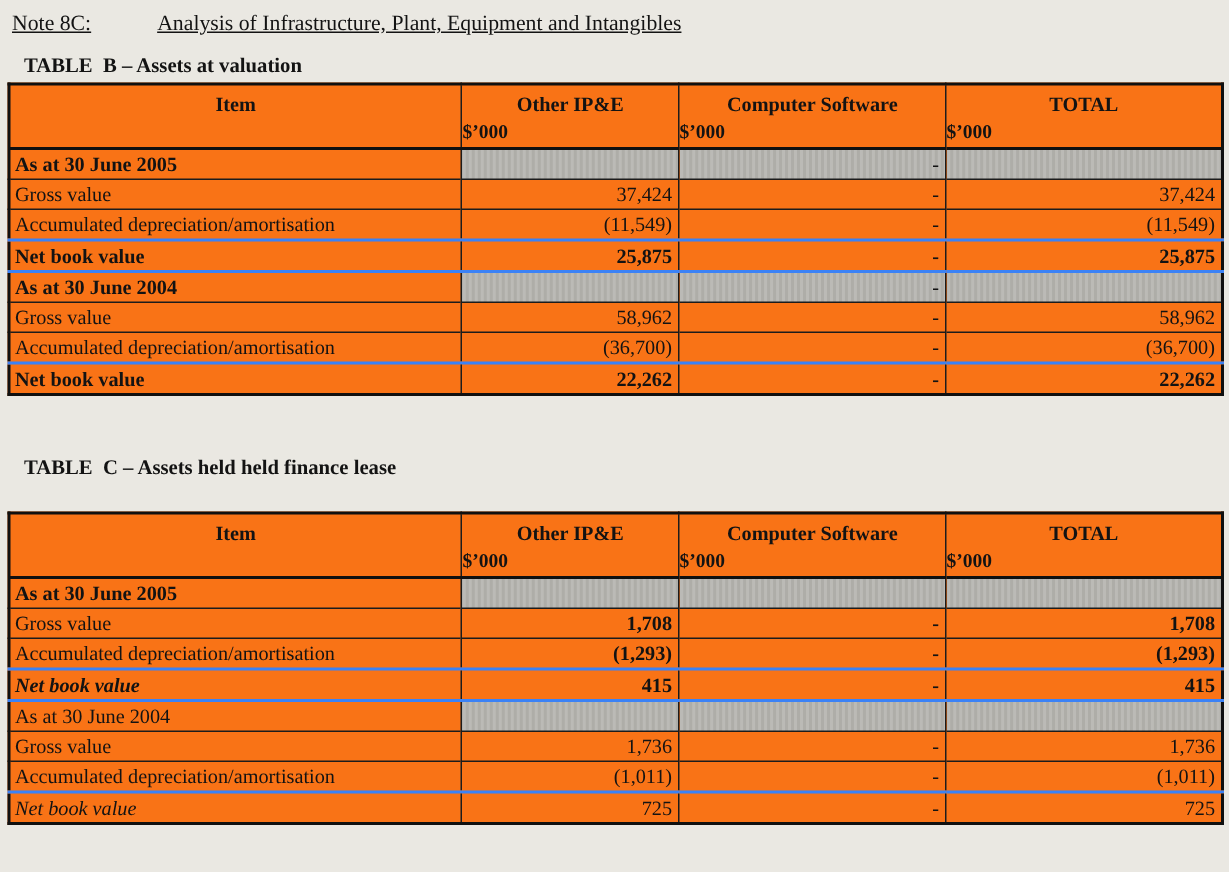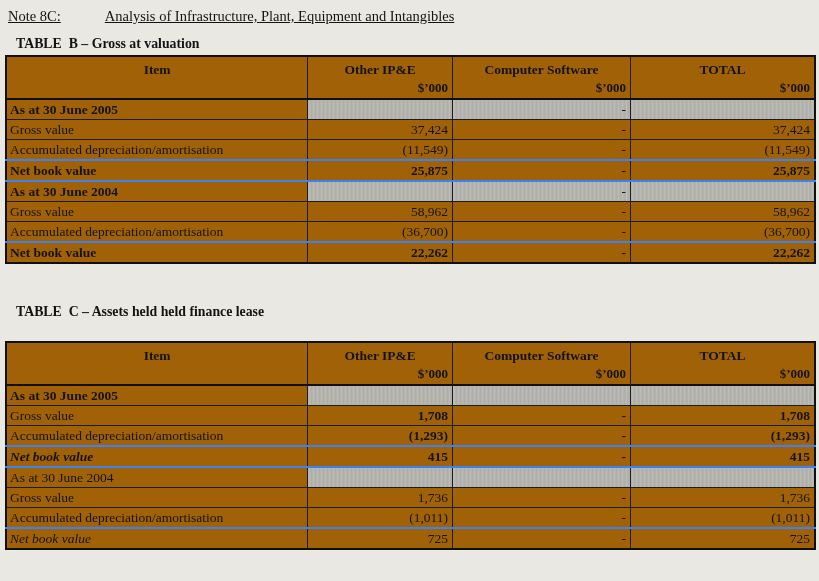--- a/index.html
+++ b/index.html
@@ -33,21 +33,21 @@
     font-weight: bold;
     white-space: pre;
   }
   .heading-c { margin-top: 40px; margin-bottom: 21px; }
 
   table.fin-table {
     border-collapse: collapse;
     table-layout: fixed;
     width: 811px;
     margin-left: 5px;
-    background: #a16207;
+    background: #f97316;
     border: 2px solid #101010;
   }
   .fin-table th, .fin-table td {
     padding: 0;
     overflow: hidden;
     white-space: nowrap;
     border-left: 1px solid #1c1c1c;
   }
   .fin-table th:first-child, .fin-table td:first-child { border-left: none; }
   .fin-table thead th {
@@ -57,21 +57,21 @@
   }
   .col-name {
     height: 24px;
     line-height: 26px;
     text-align: center;
     font-size: 13.5px;
   }
   .col-unit {
     height: 17px;
     line-height: 14px;
-    text-align: right;
+    text-align: left;
     padding-right: 4px;
     font-size: 13px;
   }
   .fin-table tbody td {
     border-top: 1px solid #1c1c1c;
     height: 19px;
     line-height: 19px;
     font-size: 13.5px;
   }
   .fin-table tbody tr.thick-top td { border-top: 2px solid #3b82f6; }
@@ -93,21 +93,21 @@
     white-space: pre;
   }
 </style>
 </head>
 <body>
 
 <div class="page">
 
   <div class="note-line"><span class="note-label">Note 8C:</span><span class="note-title">Analysis of Infrastructure, Plant, Equipment and Intangibles</span></div>
 
-  <div class="table-heading">TABLE  B – Gross at valuation</div>
+  <div class="table-heading">TABLE  B – Assets at valuation</div>
   <table class="fin-table">
       <colgroup>
         <col style="width: 37.3%;">
         <col style="width: 17.9%;">
         <col style="width: 22%;">
         <col style="width: 22.8%;">
       </colgroup>
       <thead>
         <tr>
           <th>

